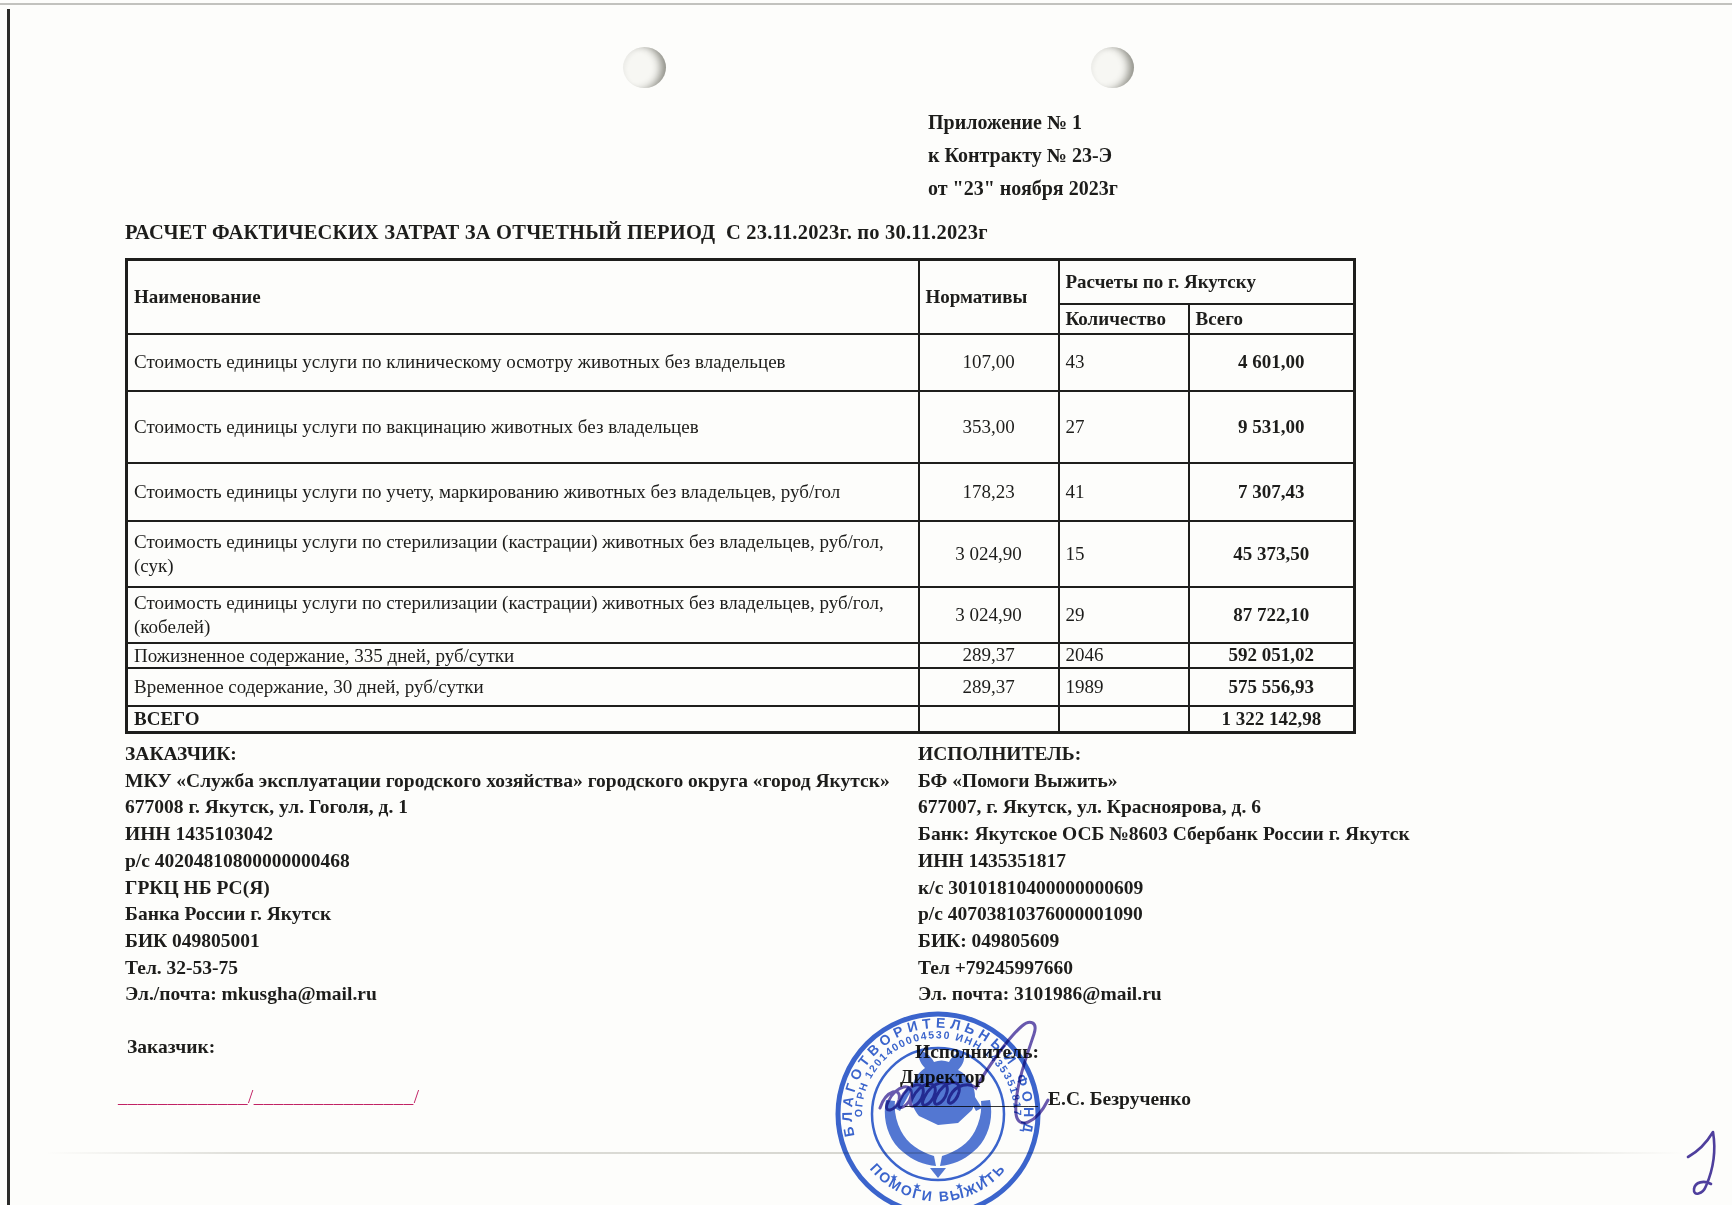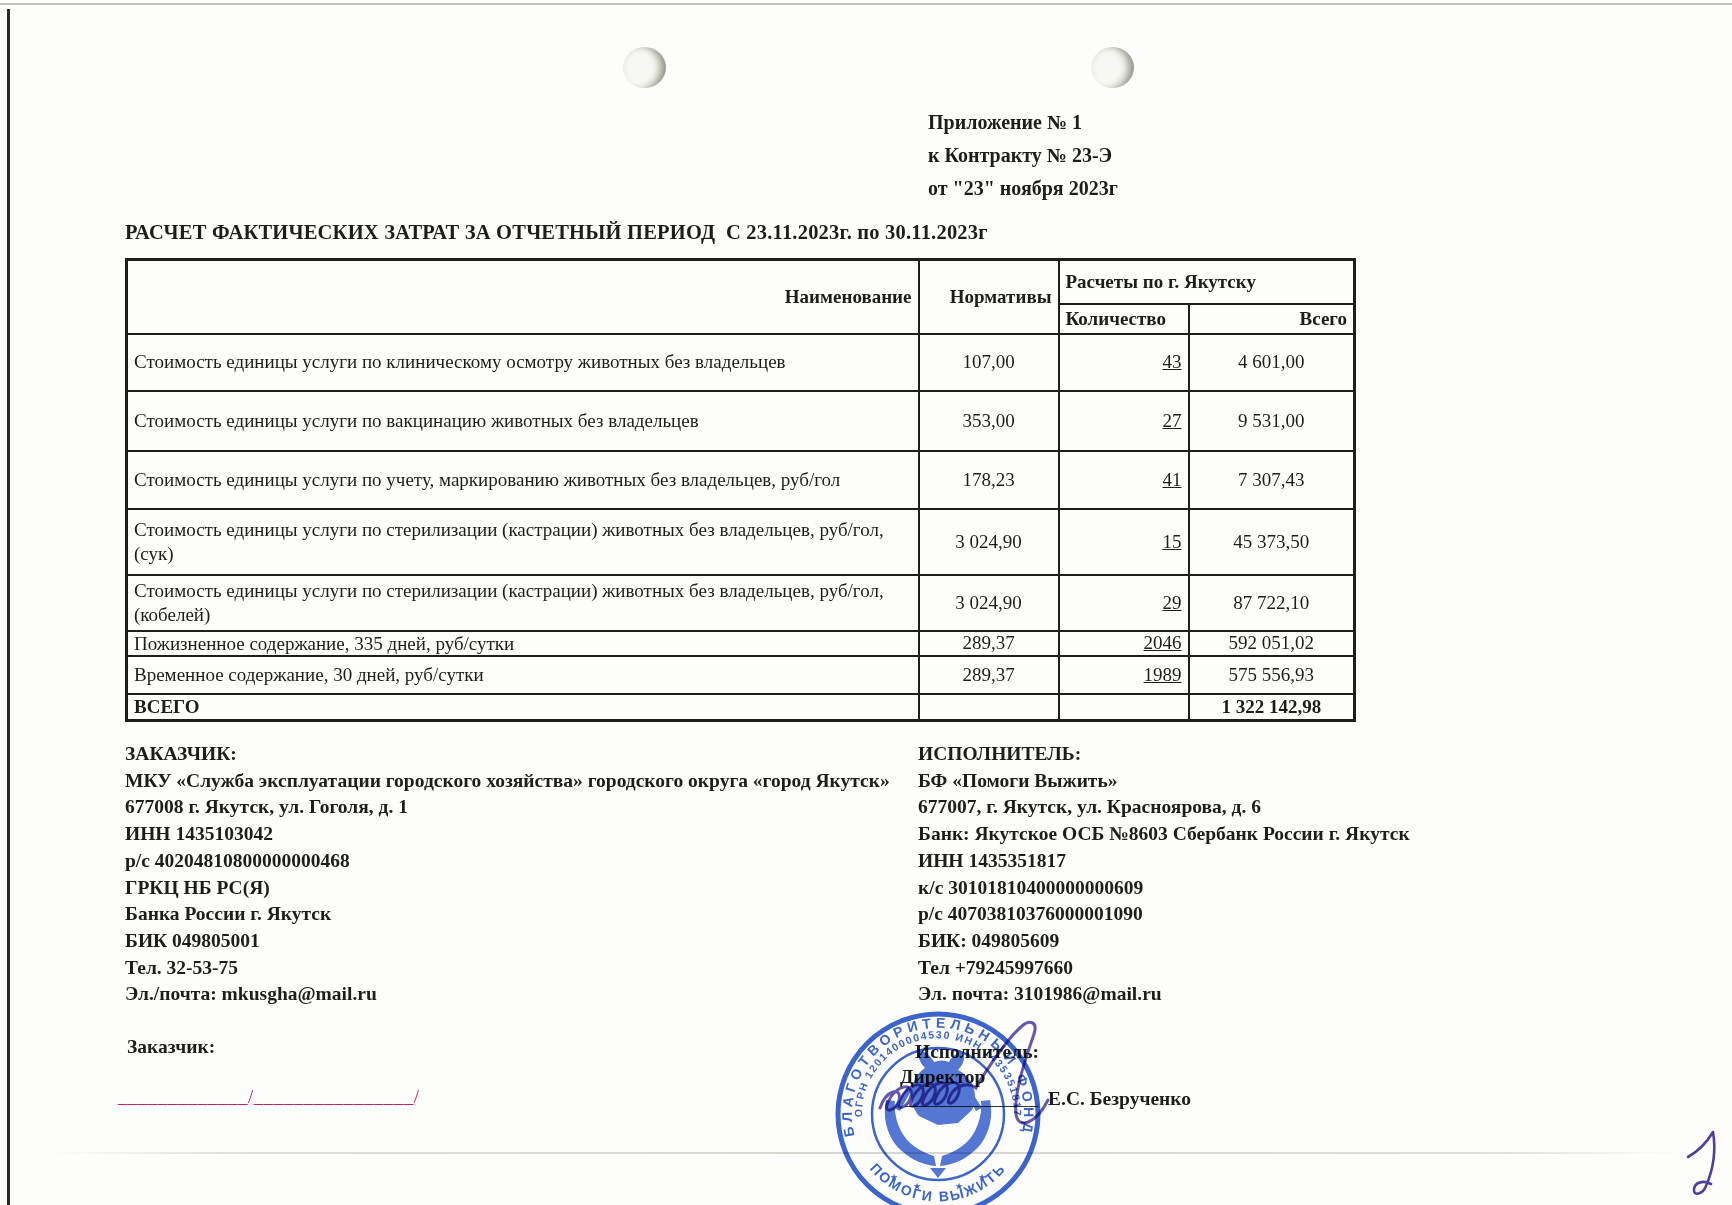--- a/index.html
+++ b/index.html
@@ -24,25 +24,25 @@
   
   .doc-title{position:absolute;left:125px;top:221px;width:1228px;text-align:left;
     font-weight:bold;font-size:20.5px;letter-spacing:.2px;white-space:pre-wrap;}
 
   
   .main-table{position:absolute;left:125px;top:258px;width:1228px;border-collapse:collapse;
     table-layout:fixed;font-size:19px;border:3px solid #1e1e1c;}
   .main-table th,.main-table td{border:2px solid #1e1e1c;padding:0 6px;vertical-align:middle;overflow:hidden;}
   .main-table th{font-weight:bold;}
   .th-group,.th-qty{text-align:left;padding-left:9px;}
-  .th-name,.th-norm,.th-total{text-align:right;}
+  .th-name,.th-norm,.th-total{text-align:left;}
   .c-name{text-align:left;padding-left:8px;line-height:1.22;}
   .c-norm{text-align:center;padding-right:13px;}
-  .c-qty{text-align:right;text-decoration:underline;}
-  .c-total{text-align:center;font-weight:normal;}
+  .c-qty{text-align:left;}
+  .c-total{text-align:center;font-weight:bold;}
   .row-grand td{font-weight:bold;}
 
   
   .contact{position:absolute;top:741px;font-weight:bold;font-size:19.5px;line-height:26.7px;}
   .contact-customer{left:125px;width:800px;}
   .contact-executor{left:918px;width:600px;}
 
   
   .sign-label{position:absolute;font-weight:bold;font-size:19.5px;}
   .customer-sign-label{left:127px;top:1036px;}
@@ -94,21 +94,21 @@
     <tr style="height:30px">
       <th class="th-qty">Количество</th>
       <th class="th-total">Всего</th>
     </tr>
     <tr style="height:57px">
       <td class="c-name">Стоимость единицы услуги по клиническому осмотру животных без владельцев</td>
       <td class="c-norm">107,00</td>
       <td class="c-qty">43</td>
       <td class="c-total">4 601,00</td>
     </tr>
-    <tr style="height:60px">
+    <tr style="height:72px">
       <td class="c-name">Стоимость единицы услуги по вакцинацию животных без владельцев</td>
       <td class="c-norm">353,00</td>
       <td class="c-qty">27</td>
       <td class="c-total">9 531,00</td>
     </tr>
     <tr style="height:58px">
       <td class="c-name">Стоимость единицы услуги по учету, маркированию животных без владельцев, руб/гол</td>
       <td class="c-norm">178,23</td>
       <td class="c-qty">41</td>
       <td class="c-total">7 307,43</td>

